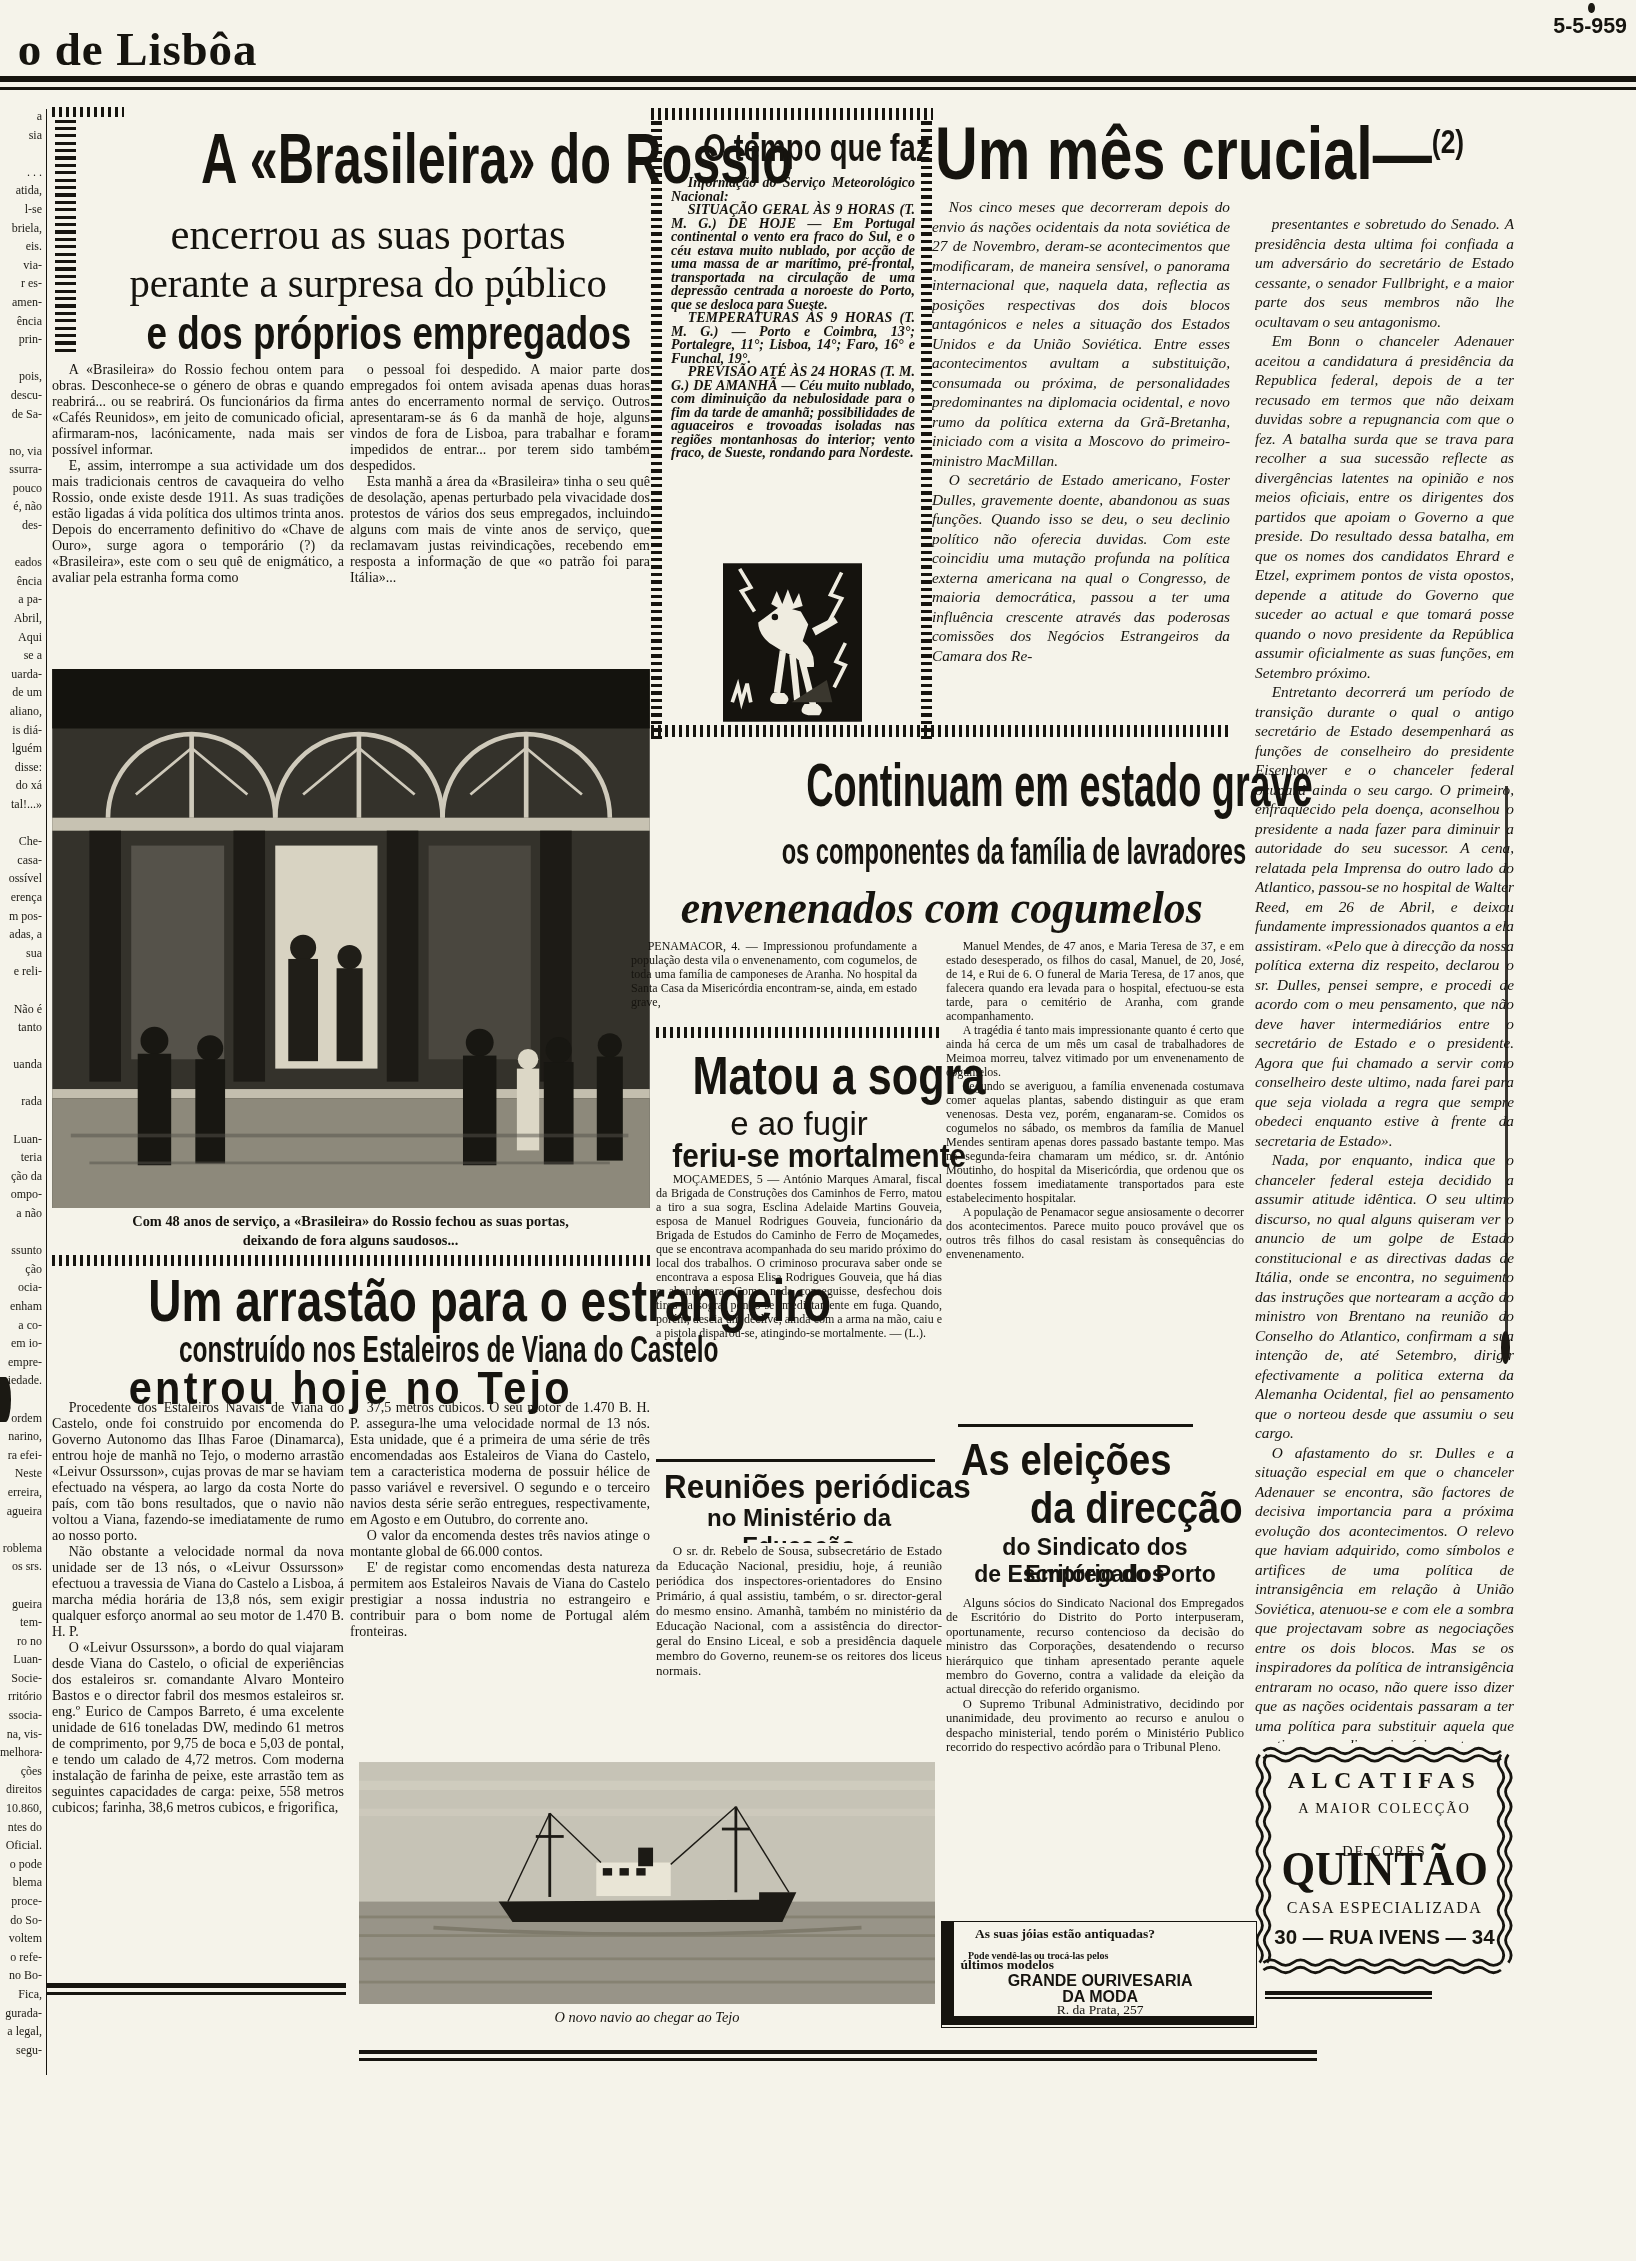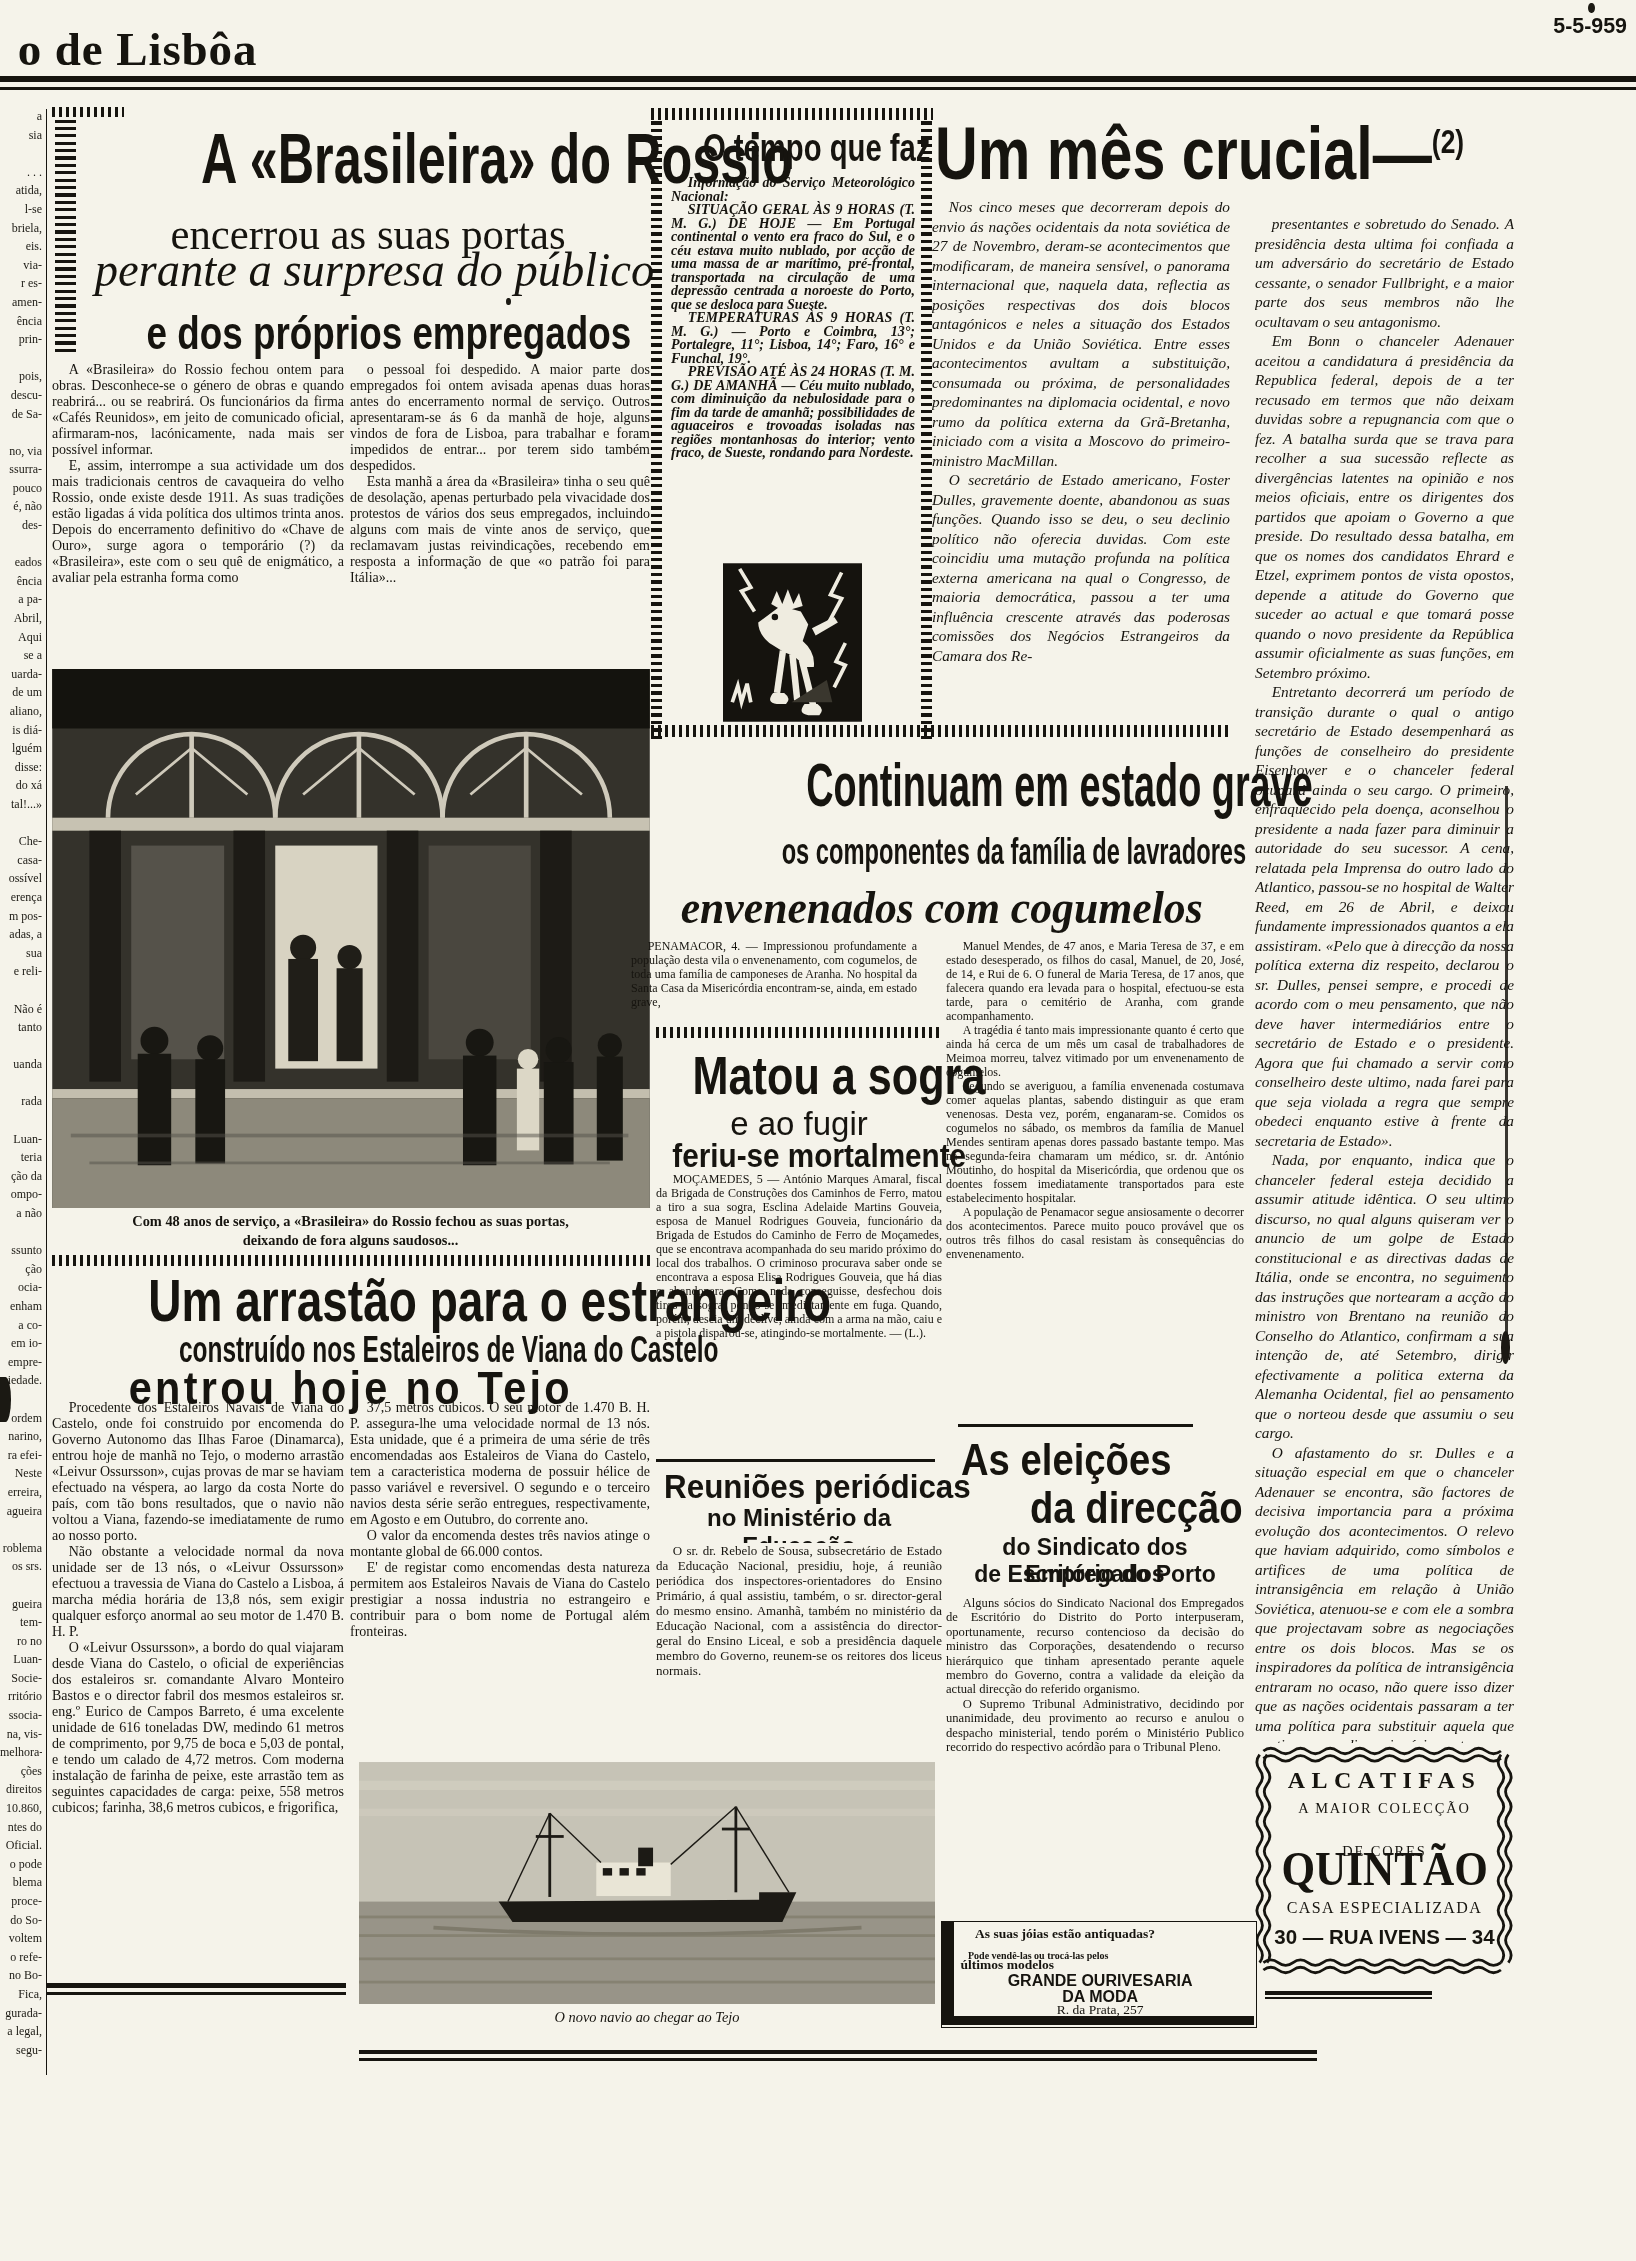--- a/index.html
+++ b/index.html
@@ -151,21 +151,21 @@
 
   <div class="abs hatch-h" style="left:52px;top:107px;width:72px;height:10.2px;"></div>
   <div class="abs hatch-v" style="left:55px;top:120px;width:21.4px;height:232px;"></div>
 
   <div class="abs sans center squeeze" style="left:86px;top:107px;width:565px;height:79px;font-size:70px;font-weight:bold;margin-top:12px;--sx:.72;">
     <span>A «Brasileira» do Rossio</span>
   </div>
   <div class="abs serif center squeeze" style="left:86px;top:208px;width:565px;height:48px;font-size:45px;--sx:.95;">
     <span>encerrou as suas portas</span>
   </div>
-  <div class="abs serif center squeeze" style="left:86px;top:242px;width:565px;height:46px;font-size:48px;font-style:italic;--sx:.97;">
+  <div class="abs serif center squeeze" style="left:86px;top:259px;width:565px;height:46px;font-size:42px;--sx:.97;">
     <span>perante a surpresa do público</span>
   </div>
   <div class="abs sans center squeeze" style="left:86px;top:306px;width:565px;height:48px;font-size:46px;font-weight:bold;--sx:.8;">
     <span>e dos próprios empregados</span>
   </div>
 
   <div class="abs body-text std" style="left:52px;top:362px;width:292px;height:303px;">
       <p>A «Brasileira» do Rossio fechou ontem para obras. Desconhece-se o género de obras e quando reabrirá... ou se reabrirá. Os funcionários da firma «Cafés Reunidos», em jeito de comunicado oficial, afirmaram-nos, lacónicamente, nada mais ser possível informar.</p>
       <p>E, assim, interrompe a sua actividade um dos mais tradicionais centros de cavaqueira do velho Rossio, onde existe desde 1911. As suas tradições estão ligadas á vida política dos ultimos trinta anos. Depois do encerramento definitivo do «Chave de Ouro», surge agora o temporário (?) da «Brasileira», este com o seu quê de enigmático, a avaliar pela estranha forma como</p>
     </div>

